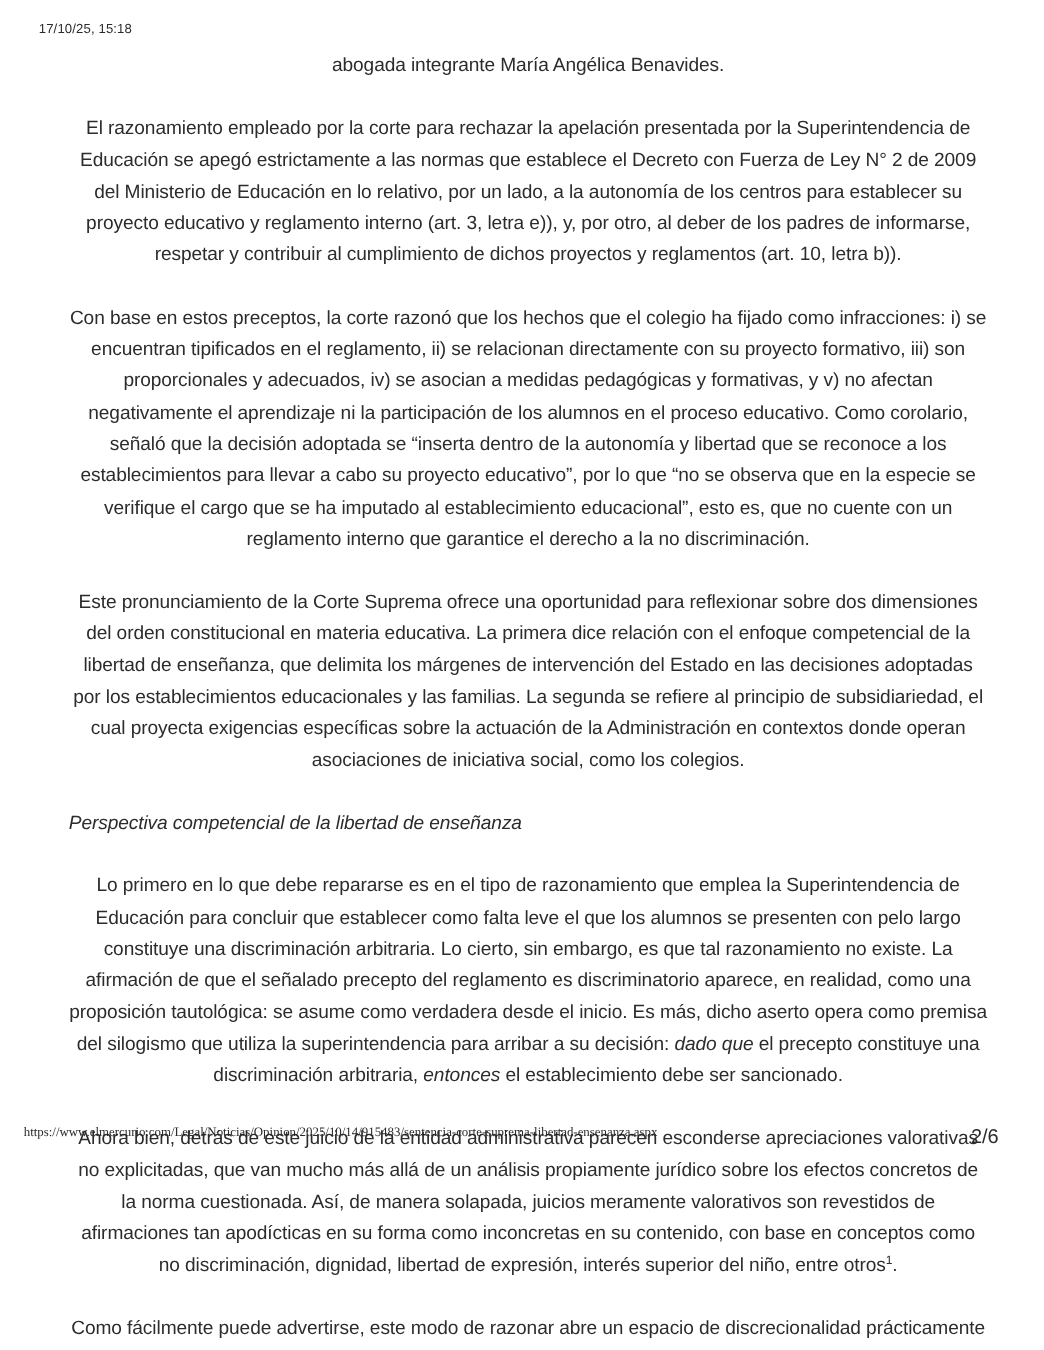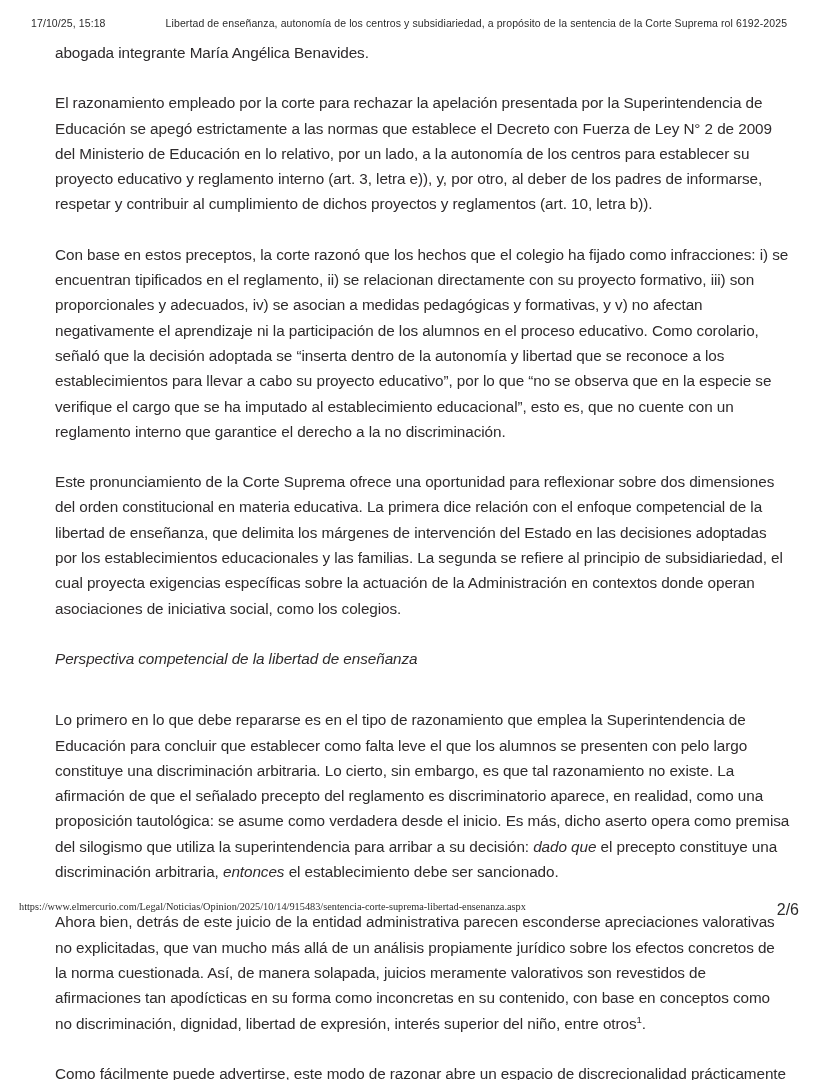--- a/index.html
+++ b/index.html
@@ -52,29 +52,29 @@
     top: 40px;
     width: 735px;
     font-size: 15.3px;
     line-height: 25.3px;
     color: #2e2b2c;
     letter-spacing: -0.005em;
   }
 
   .para {
     margin: 0 0 25px 0;
-    text-align: left;
+    text-align: center;
     font-size: 15.3px;
     line-height: 25.3px;
     white-space: pre-wrap;
   }
   .para:last-child { margin-bottom: 0; }
 
   .section-heading {
-    margin: 0 0 36px 0;
+    margin: 0 0 25px 0;
     font-style: italic;
     font-size: 15.3px;
     line-height: 25.3px;
   }
 
   .sup {
     font-size: 9.6px;
     vertical-align: super;
     line-height: 0;
   }
@@ -104,21 +104,20 @@
     font-size: 16px;
   }
 </style>
 </head>
 <body>
 
 <div class="page">
 
   <div class="print-header">
     <span class="header-datetime">17/10/25, 15:18</span>
-    <span class="header-title">Libertad de enseñanza, autonomía de los centros y subsidiariedad, a propósito de la sentencia de la Corte Suprema rol 6192-2025</span>
   </div>
 
   <div class="content">
 
     <p class="para">abogada integrante María Angélica Benavides.</p>
 
     <p class="para">El razonamiento empleado por la corte para rechazar la apelación presentada por la Superintendencia de Educación se apegó estrictamente a las normas que establece el Decreto con Fuerza de Ley N° 2 de 2009 del Ministerio de Educación en lo relativo, por un lado, a la autonomía de los centros para establecer su proyecto educativo y reglamento interno (art. 3, letra e)), y, por otro, al deber de los padres de informarse, respetar y contribuir al cumplimiento de dichos proyectos y reglamentos (art. 10, letra b)).</p>
 
     <p class="para">Con base en estos preceptos, la corte razonó que los hechos que el colegio ha fijado como infracciones: i) se encuentran tipificados en el reglamento, ii) se relacionan directamente con su proyecto formativo, iii) son proporcionales y adecuados, iv) se asocian a medidas pedagógicas y formativas, y v) no afectan negativamente el aprendizaje ni la participación de los alumnos en el proceso educativo. Como corolario, señaló que la decisión adoptada se “inserta dentro de la autonomía y libertad que se reconoce a los establecimientos para llevar a cabo su proyecto educativo”, por lo que “no se observa que en la especie se verifique el cargo que se ha imputado al establecimiento educacional”, esto es, que no cuente con un reglamento interno que garantice el derecho a la no discriminación.</p>
 

